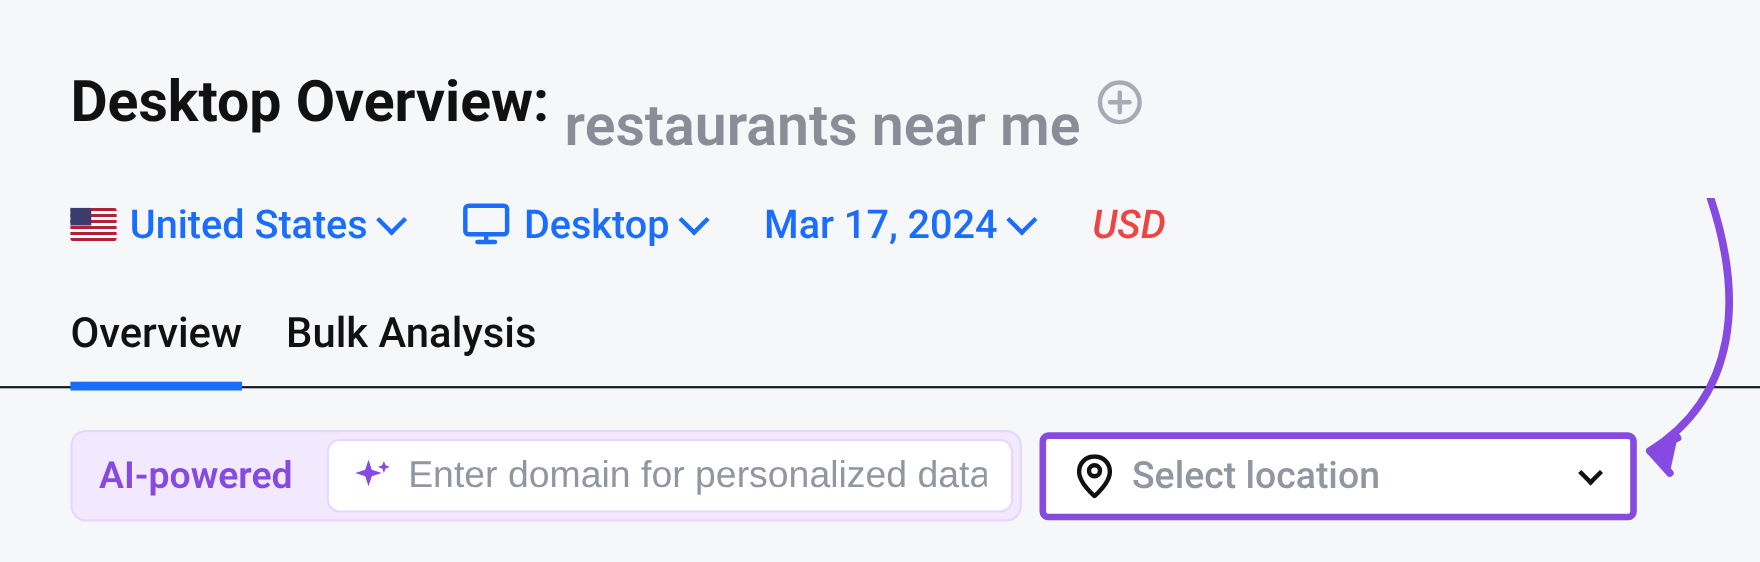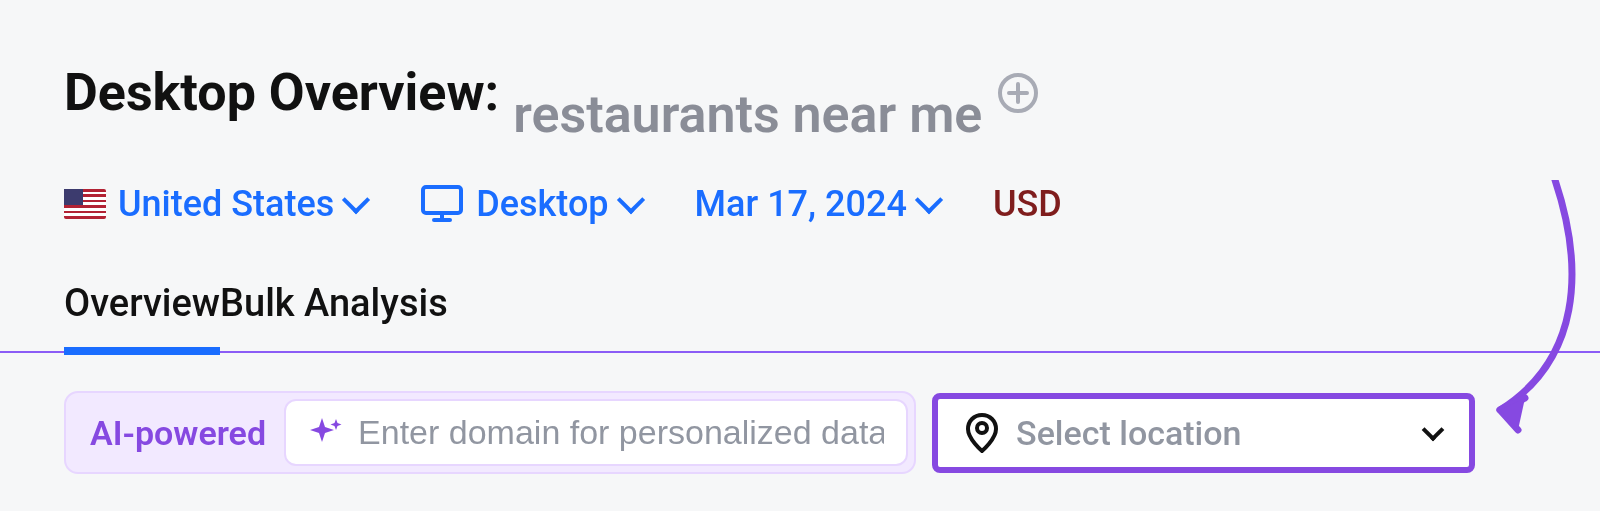--- a/index.html
+++ b/index.html
@@ -54,22 +54,23 @@
     .filter {
       display: flex;
       align-items: center;
       gap: 12px;
       font-size: 36px;
       font-weight: 500;
       color: #1a6dff;
       cursor: pointer;
     }
     .filter.currency {
-      color: #7f1d1d;
+      color: #ef4444;
       cursor: default;
+      font-style: italic;
     }
     .chevron-down {
       width: 20px;
       height: 20px;
       border-right: 4px solid #1a6dff;
       border-bottom: 4px solid #1a6dff;
       transform: rotate(45deg);
       margin-top: -8px;
     }
     .flag-us {
@@ -96,22 +97,23 @@
     .flag-us::before {
       content: "";
       position: absolute;
       top: 0; left: 0;
       width: 45%;
       height: 54%;
       background: #3c3b6e;
     }
     .tabs-row {
       display: flex;
+      gap: 40px;
       padding: 0 64px;
-      border-bottom: 2px solid #8b5cf6;
+      border-bottom: 2px solid #0f172a;
     }
     .tab {
       font-size: 38px;
       font-weight: 500;
       color: #111;
       padding-bottom: 26px;
       cursor: pointer;
       position: relative;
     }
     .tab.active::after {
@@ -126,21 +128,21 @@
       display: flex;
       align-items: center;
       gap: 16px;
     }
     .ai-powered {
       background: #f2e9ff;
       border: 2px solid #e7d6ff;
       border-radius: 14px;
       display: flex;
       align-items: center;
-      gap: 0;
+      gap: 13px;
       padding: 6px 6px 6px 24px;
     }
     .ai-label {
       color: #8649e1;
       font-size: 34px;
       font-weight: 600;
       margin-right: 18px;
     }
     .domain-input-wrap {
       background: #fff;

